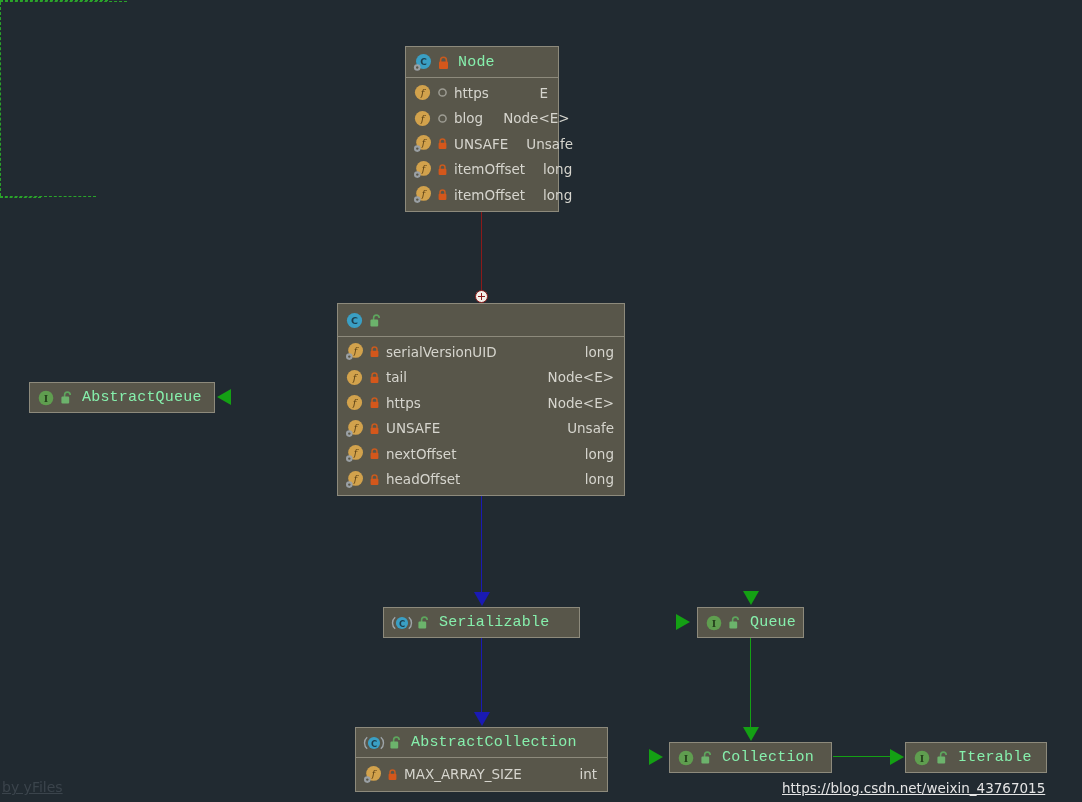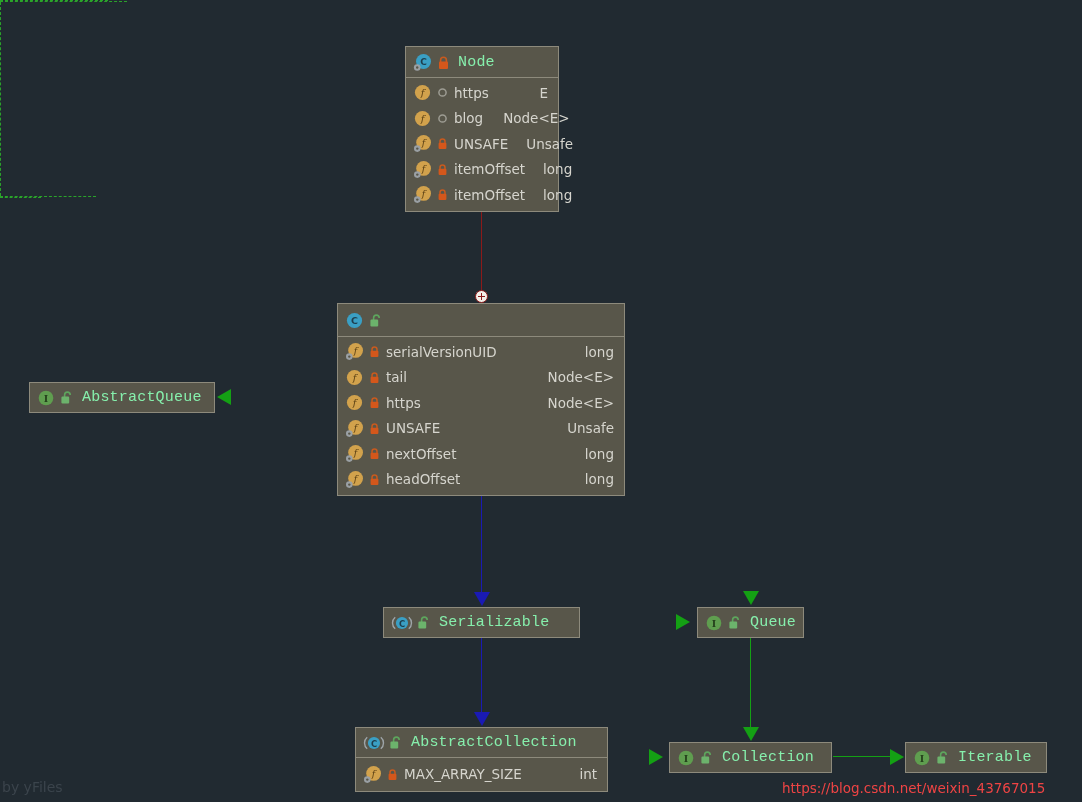--- a/index.html
+++ b/index.html
@@ -149,31 +149,32 @@
     top: 1.6px; bottom: 1.6px; left: 4.6px; width: 1.6px;
   }
 
   
   .wm {
     position: absolute;
     font-family: "DejaVu Sans", sans-serif;
     font-size: 13.5px;
     color: #9aa3ab;
     white-space: nowrap;
+    text-decoration: underline;
   }
   .wm-left {
     left: 2px;
     top: 779px;
     color: #3b444c;
     font-size: 14px;
   }
   .wm-right {
     left: 782px;
     top: 780px;
-    color: #ef4444;
+    color: #e5e5e5;
   }
 </style>
 </head>
 <body>
 
 <div id="canvas">
 
   <div class="vline solid-red" style="left:481px; top:209px; height:84px;"></div>
   <div class="inner-marker" style="left:475px; top:290px;"></div>
 

